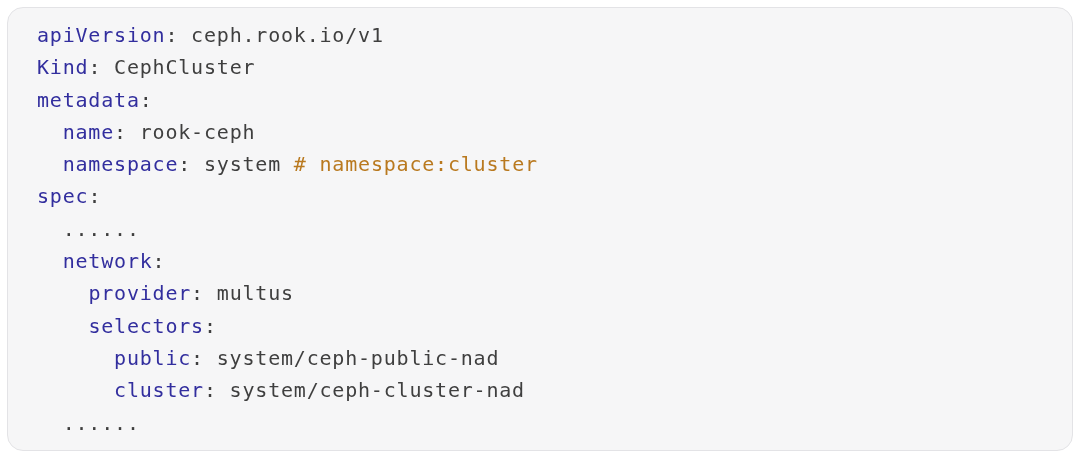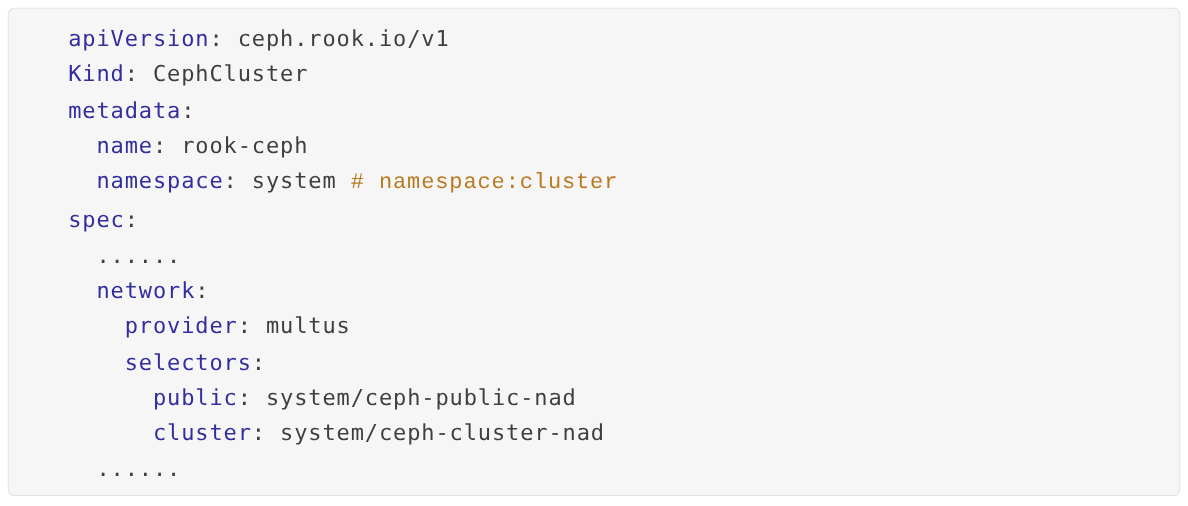--- a/index.html
+++ b/index.html
@@ -19,36 +19,35 @@
     font-family: "DejaVu Sans", "Liberation Sans", sans-serif;
   }
   .code-panel {
     position: absolute;
     left: 7px;
     top: 7px;
     width: 1066px;
     height: 444px;
     background: var(--panel-bg);
     border: 1px solid var(--panel-border);
-    border-radius: 6px;
+    border-radius: 16px;
     overflow: hidden;
-    padding-left: 25px;
   }
   .code-block {
     padding: 11px 10px 0 29px;
     font-family: "DejaVu Sans Mono", "Liberation Mono", monospace;
     font-size: 20px;
     line-height: 32.3px;
     letter-spacing: 0.8px;
     color: var(--plain);
     white-space: pre;
   }
   .code-line { white-space: pre; }
   .tok-key     { color: var(--key); }
   .tok-plain   { color: var(--plain); }
-  .tok-comment { color: var(--comment); font-family: Liberation Mono, monospace; }
+  .tok-comment { color: var(--comment); }
 </style>
 </head>
 <body>
 
 <div class="code-panel">
   <div class="code-block"><div class="code-line"><span class="tok-key">apiVersion</span><span class="tok-plain">: ceph.rook.io/v1</span></div><div class="code-line"><span class="tok-key">Kind</span><span class="tok-plain">: CephCluster</span></div><div class="code-line"><span class="tok-key">metadata</span><span class="tok-plain">:</span></div><div class="code-line"><span class="tok-plain">  </span><span class="tok-key">name</span><span class="tok-plain">: rook-ceph</span></div><div class="code-line"><span class="tok-plain">  </span><span class="tok-key">namespace</span><span class="tok-plain">: system </span><span class="tok-comment"># namespace:cluster</span></div><div class="code-line"><span class="tok-key">spec</span><span class="tok-plain">:</span></div><div class="code-line"><span class="tok-plain">  ......</span></div><div class="code-line"><span class="tok-plain">  </span><span class="tok-key">network</span><span class="tok-plain">:</span></div><div class="code-line"><span class="tok-plain">    </span><span class="tok-key">provider</span><span class="tok-plain">: multus</span></div><div class="code-line"><span class="tok-plain">    </span><span class="tok-key">selectors</span><span class="tok-plain">:</span></div><div class="code-line"><span class="tok-plain">      </span><span class="tok-key">public</span><span class="tok-plain">: system/ceph-public-nad</span></div><div class="code-line"><span class="tok-plain">      </span><span class="tok-key">cluster</span><span class="tok-plain">: system/ceph-cluster-nad</span></div><div class="code-line"><span class="tok-plain">  ......</span></div></div>
 </div>
 
 </body></html>

